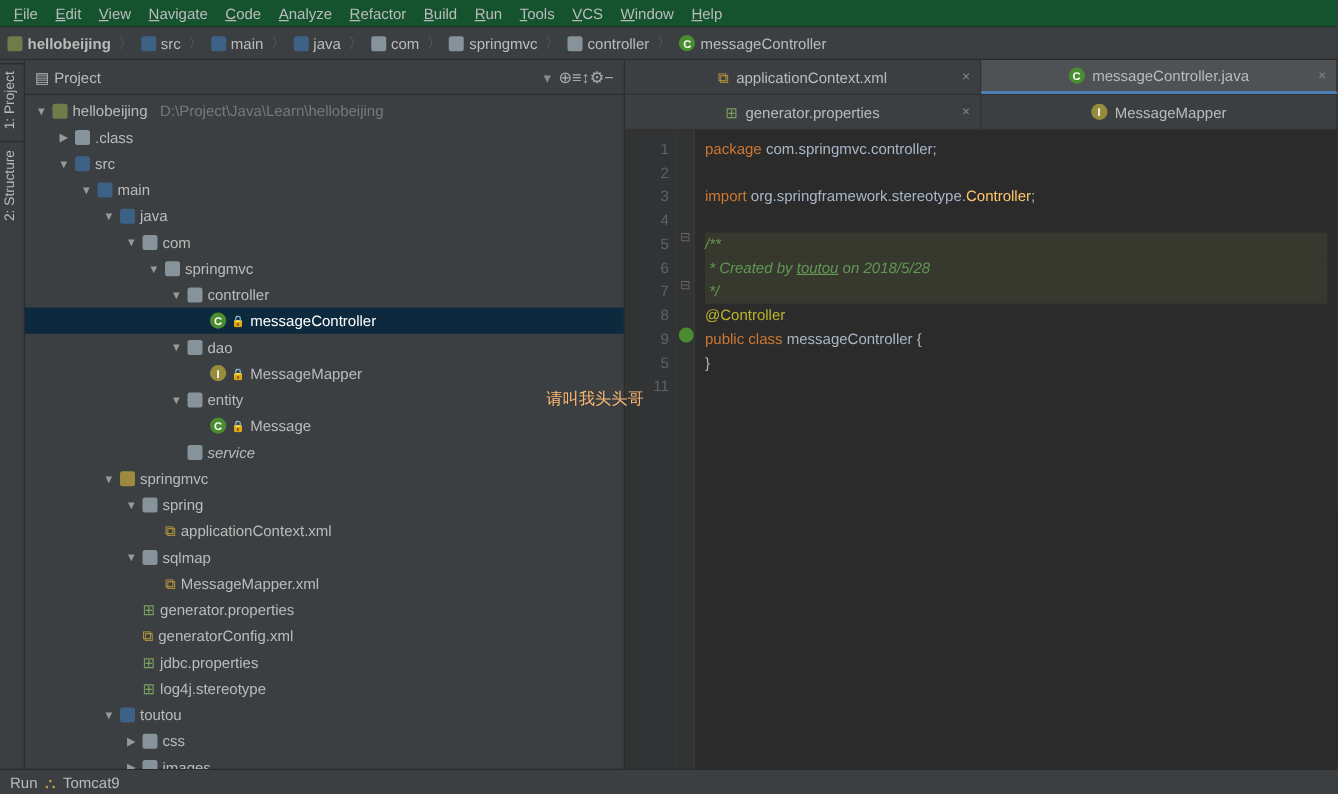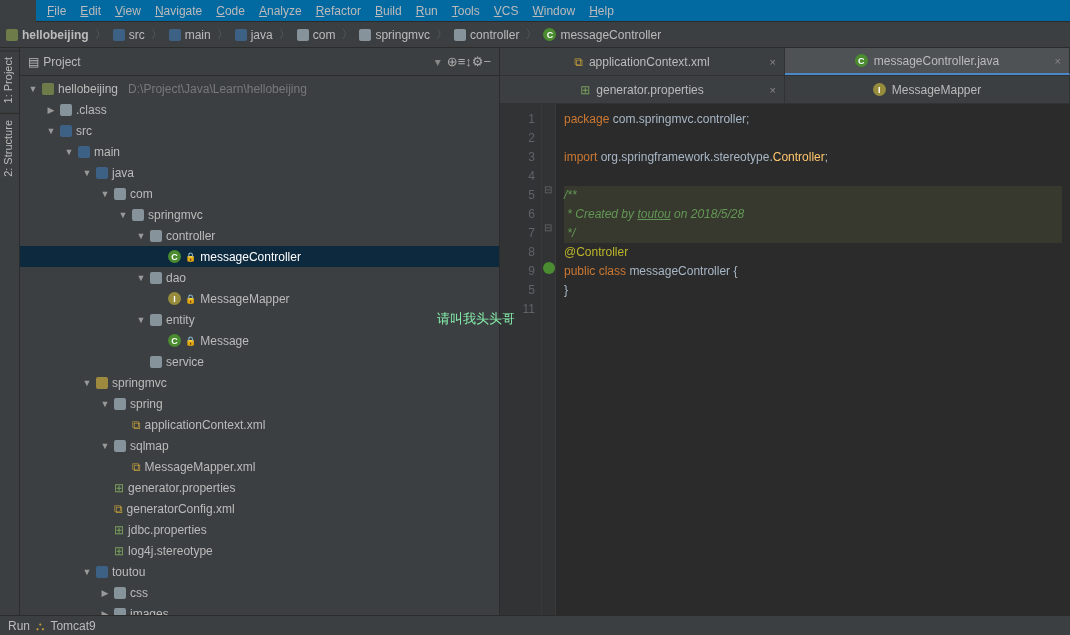--- a/index.html
+++ b/index.html
@@ -1,17 +1,17 @@
 <!DOCTYPE html>
 <html><head>
 <meta charset="utf-8">
 <style>
 * { margin:0; padding:0; box-sizing:border-box; font-family:"Segoe UI",Arial,sans-serif; font-size:12px; }
 body { background:#3c3f41; color:#bbbbbb; width:1070px; height:635px; overflow:hidden; position:relative; }
-.menubar { display:flex; background:#0369a1; border-bottom:1px solid #2b2b2b; height:22px; align-items:center; padding:0 4px;margin-left:36px; }
+.menubar { display:flex; background:#14532d; border-bottom:1px solid #2b2b2b; height:22px; align-items:center; padding:0 4px; }
 .menubar span { padding:0 7px; cursor:default; }
 .menubar span u { text-decoration:underline; }
 .breadcrumb { display:flex; align-items:center; height:26px; background:#3c3f41; border-bottom:1px solid #2b2b2b; padding:0 6px; gap:4px; }
 .bc-item { display:flex; align-items:center; gap:4px; color:#bbb; }
 .bc-sep { color:#666; margin:0 2px; }
 .main { display:flex; height:calc(100% - 22px - 26px - 20px); }
 .sidetabs { width:20px; background:#3c3f41; border-right:1px solid #2b2b2b; display:flex; flex-direction:column; gap:4px; padding-top:2px; }
 .sidetab { writing-mode:vertical-rl; transform:rotate(180deg); padding:6px 2px; font-size:11px; color:#bbb; cursor:default; border-bottom:1px solid #2b2b2b;}
 .project-panel { width:480px; background:#3c3f41; border-right:1px solid #2b2b2b; display:flex; flex-direction:column; }
 .panel-header { display:flex; align-items:center; height:28px; border-bottom:1px solid #2b2b2b; padding:0 8px; gap:6px; }
@@ -41,21 +41,21 @@
 .foldcol { width:14px; background:#313335; border-right:1px solid #3a3a3a; position:relative; }
 .code { flex:1; padding:6px 8px 16px 8px; font-family:Consolas,monospace; font-size:12px; line-height:19px; white-space:pre; }
 .kw { color:#cc7832; }
 .str { color:#a8b7c6; }
 .ann { color:#bbb529; }
 .type { color:#a8b7c6; }
 .cls { color:#ffc66d; }
 .doc { color:#629755; font-style:italic; background:#38392e; display:inline-block; width:100%; }
 .docbg { background:#38392e; display:block; min-width:100%; }
 .statusbar { position:absolute; bottom:0; left:0; right:0; height:20px; background:#3c3f41; border-top:1px solid #2b2b2b; display:flex; align-items:center; padding:0 8px; gap:6px; font-size:11px; color:#bbb; }
-.watermark { position:absolute; color:#86efac; font-size:13px; pointer-events:none; z-index:10; }
+.watermark { position:absolute; color:#fdba74; font-size:13px; pointer-events:none; z-index:10; }
 </style>
 </head>
 <body>
 
 <div class="menubar" id="menubar">
     <span><u>F</u>ile</span>
     <span><u>E</u>dit</span>
     <span><u>V</u>iew</span>
     <span><u>N</u>avigate</span>
     <span><u>C</u>ode</span>
@@ -191,21 +191,21 @@
           <span class="arrow">▼</span>
           <span class="fold-gray"></span>
           <span class="node-label">entity</span>
         </div>
         <div class="tree-row" style="padding-left: 134px;">
           <span class="arrow"></span>
           <span class="circ c">C</span>
           <span style="color:#888;font-size:9px;">🔒</span>
           <span class="node-label">Message</span>
         </div>
-        <div class="tree-row" style="padding-left: 116px;">
+        <div class="tree-row" style="padding-left: 116px; font-style: italic;">
           <span class="arrow"></span>
           <span class="fold-gray"></span>
           <span class="node-label">service</span>
         </div>
         <div class="tree-row" style="padding-left: 62px;">
           <span class="arrow">▼</span>
           <span class="fold-sq" style="background:#9d8a3e"></span>
           <span class="node-label">springmvc</span>
         </div>
         <div class="tree-row" style="padding-left: 80px;">

